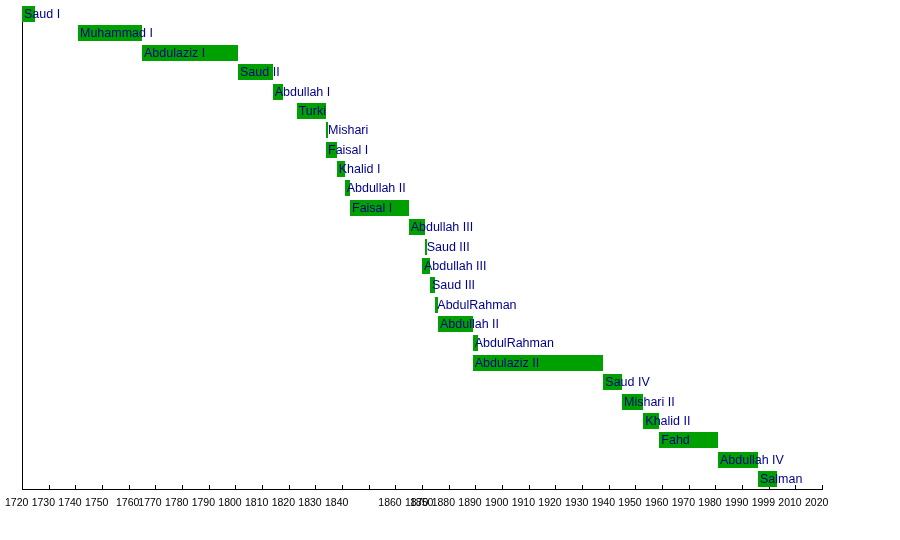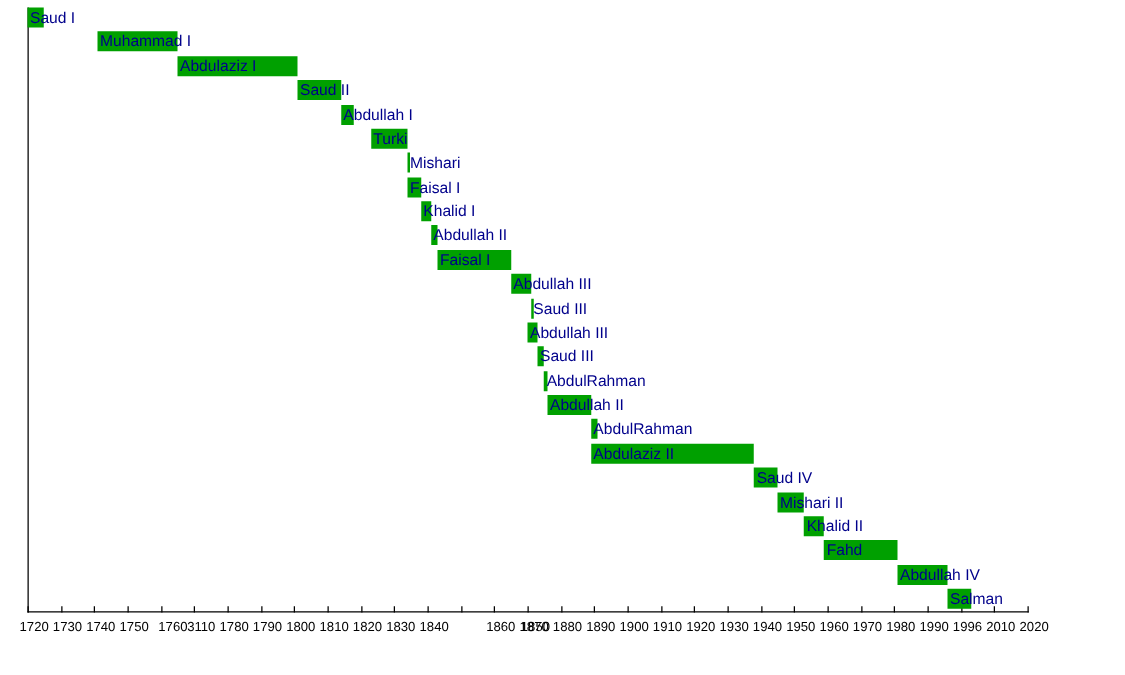--- a/index.html
+++ b/index.html
@@ -49,21 +49,21 @@
     top: 485px;
     width: 1px;
     height: 5px;
     background: #000000;
   }
   .tick-label {
     position: absolute;
     top: 496px;
     font-size: 10.5px;
     color: #000000;
-    text-align: right;
+    text-align: left;
     white-space: nowrap;
     line-height: 12px;
   }
   
   .task-row {
     position: absolute;
     left: 0;
     height: 16px;
     white-space: nowrap;
   }
@@ -157,21 +157,21 @@
         <div class="tick-mark" style="left: 768.667px;"></div>
         <div class="tick-mark" style="left: 795.333px;"></div>
         <div class="tick-mark" style="left: 822px;"></div>
       </div>
     <div id="tick-labels">
         <div class="tick-label" style="width: 34px; left: 5px;">1720</div>
         <div class="tick-label" style="width: 34px; left: 31.6667px;">1730</div>
         <div class="tick-label" style="width: 34px; left: 58.3333px;">1740</div>
         <div class="tick-label" style="width: 34px; left: 85px;">1750</div>
         <div class="tick-label" style="width: 34px; left: 116px;">1760</div>
-        <div class="tick-label" style="width: 34px; left: 138.333px;">3110</div>
+        <div class="tick-label" style="width: 34px; left: 138.333px;">1770</div>
         <div class="tick-label" style="width: 34px; left: 165px;">1780</div>
         <div class="tick-label" style="width: 34px; left: 191.667px;">1790</div>
         <div class="tick-label" style="width: 34px; left: 218.333px;">1800</div>
         <div class="tick-label" style="width: 34px; left: 245px;">1810</div>
         <div class="tick-label" style="width: 34px; left: 271.667px;">1820</div>
         <div class="tick-label" style="width: 34px; left: 298.333px;">1830</div>
         <div class="tick-label" style="width: 34px; left: 325px;">1840</div>
         <div class="tick-label" style="width: 30px; left: 366px; padding-left: 44px;">1850</div>
         <div class="tick-label" style="width: 34px; left: 378.333px;">1860</div>
         <div class="tick-label" style="width: 34px; left: 405px;">1870</div>
@@ -180,21 +180,21 @@
         <div class="tick-label" style="width: 34px; left: 485px;">1900</div>
         <div class="tick-label" style="width: 34px; left: 511.667px;">1910</div>
         <div class="tick-label" style="width: 34px; left: 538.333px;">1920</div>
         <div class="tick-label" style="width: 34px; left: 565px;">1930</div>
         <div class="tick-label" style="width: 34px; left: 591.667px;">1940</div>
         <div class="tick-label" style="width: 34px; left: 618.333px;">1950</div>
         <div class="tick-label" style="width: 34px; left: 645px;">1960</div>
         <div class="tick-label" style="width: 34px; left: 671.667px;">1970</div>
         <div class="tick-label" style="width: 34px; left: 698.333px;">1980</div>
         <div class="tick-label" style="width: 34px; left: 725px;">1990</div>
-        <div class="tick-label" style="width: 34px; left: 751.667px;">1996</div>
+        <div class="tick-label" style="width: 34px; left: 751.667px;">1999</div>
         <div class="tick-label" style="width: 34px; left: 778.333px;">2010</div>
         <div class="tick-label" style="width: 34px; left: 805px;">2020</div>
       </div>
     <div id="task-rows">
         <div class="task-row" style="top: 6px;">
           <div class="task-bar" style="left: 22px; width: 13.3333px; background: rgb(0, 160, 0);"></div>
           <div class="task-label" style="left: 24px; color: rgb(0, 0, 139);">Saud I</div>
         </div>
         <div class="task-row" style="top: 25.38px;">
           <div class="task-bar" style="left: 78px; width: 64px; background: rgb(0, 160, 0);"></div>

